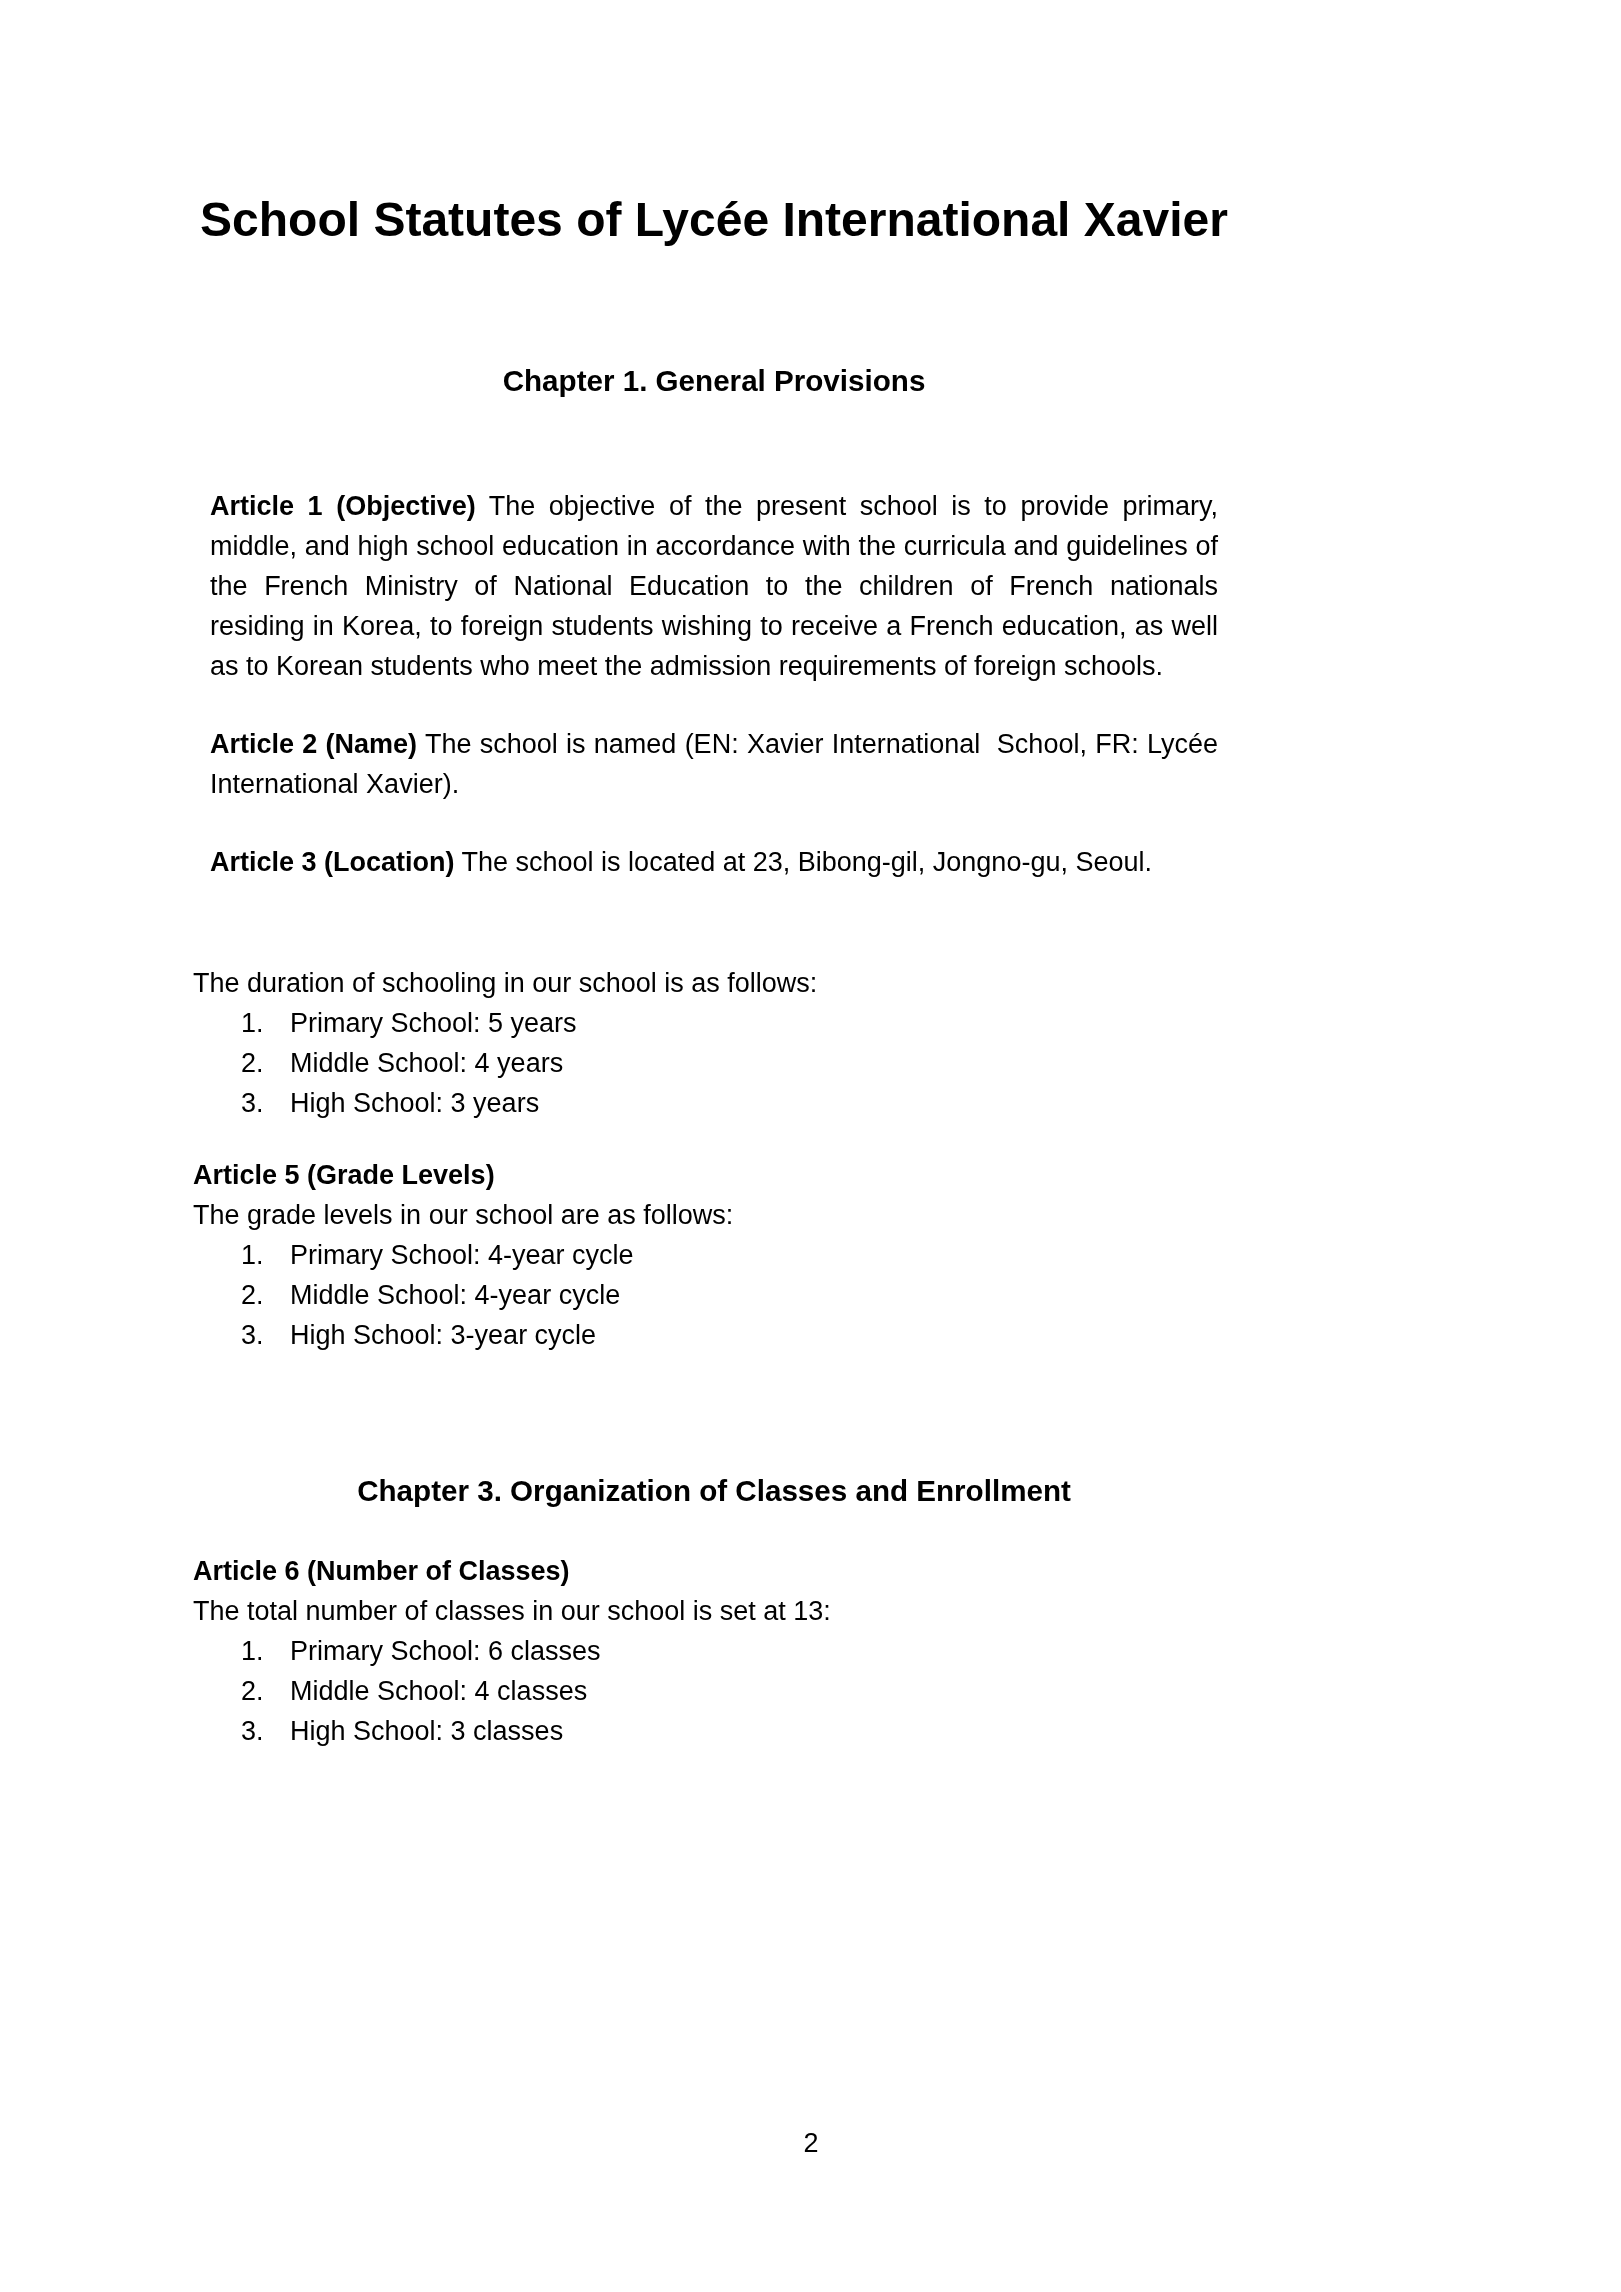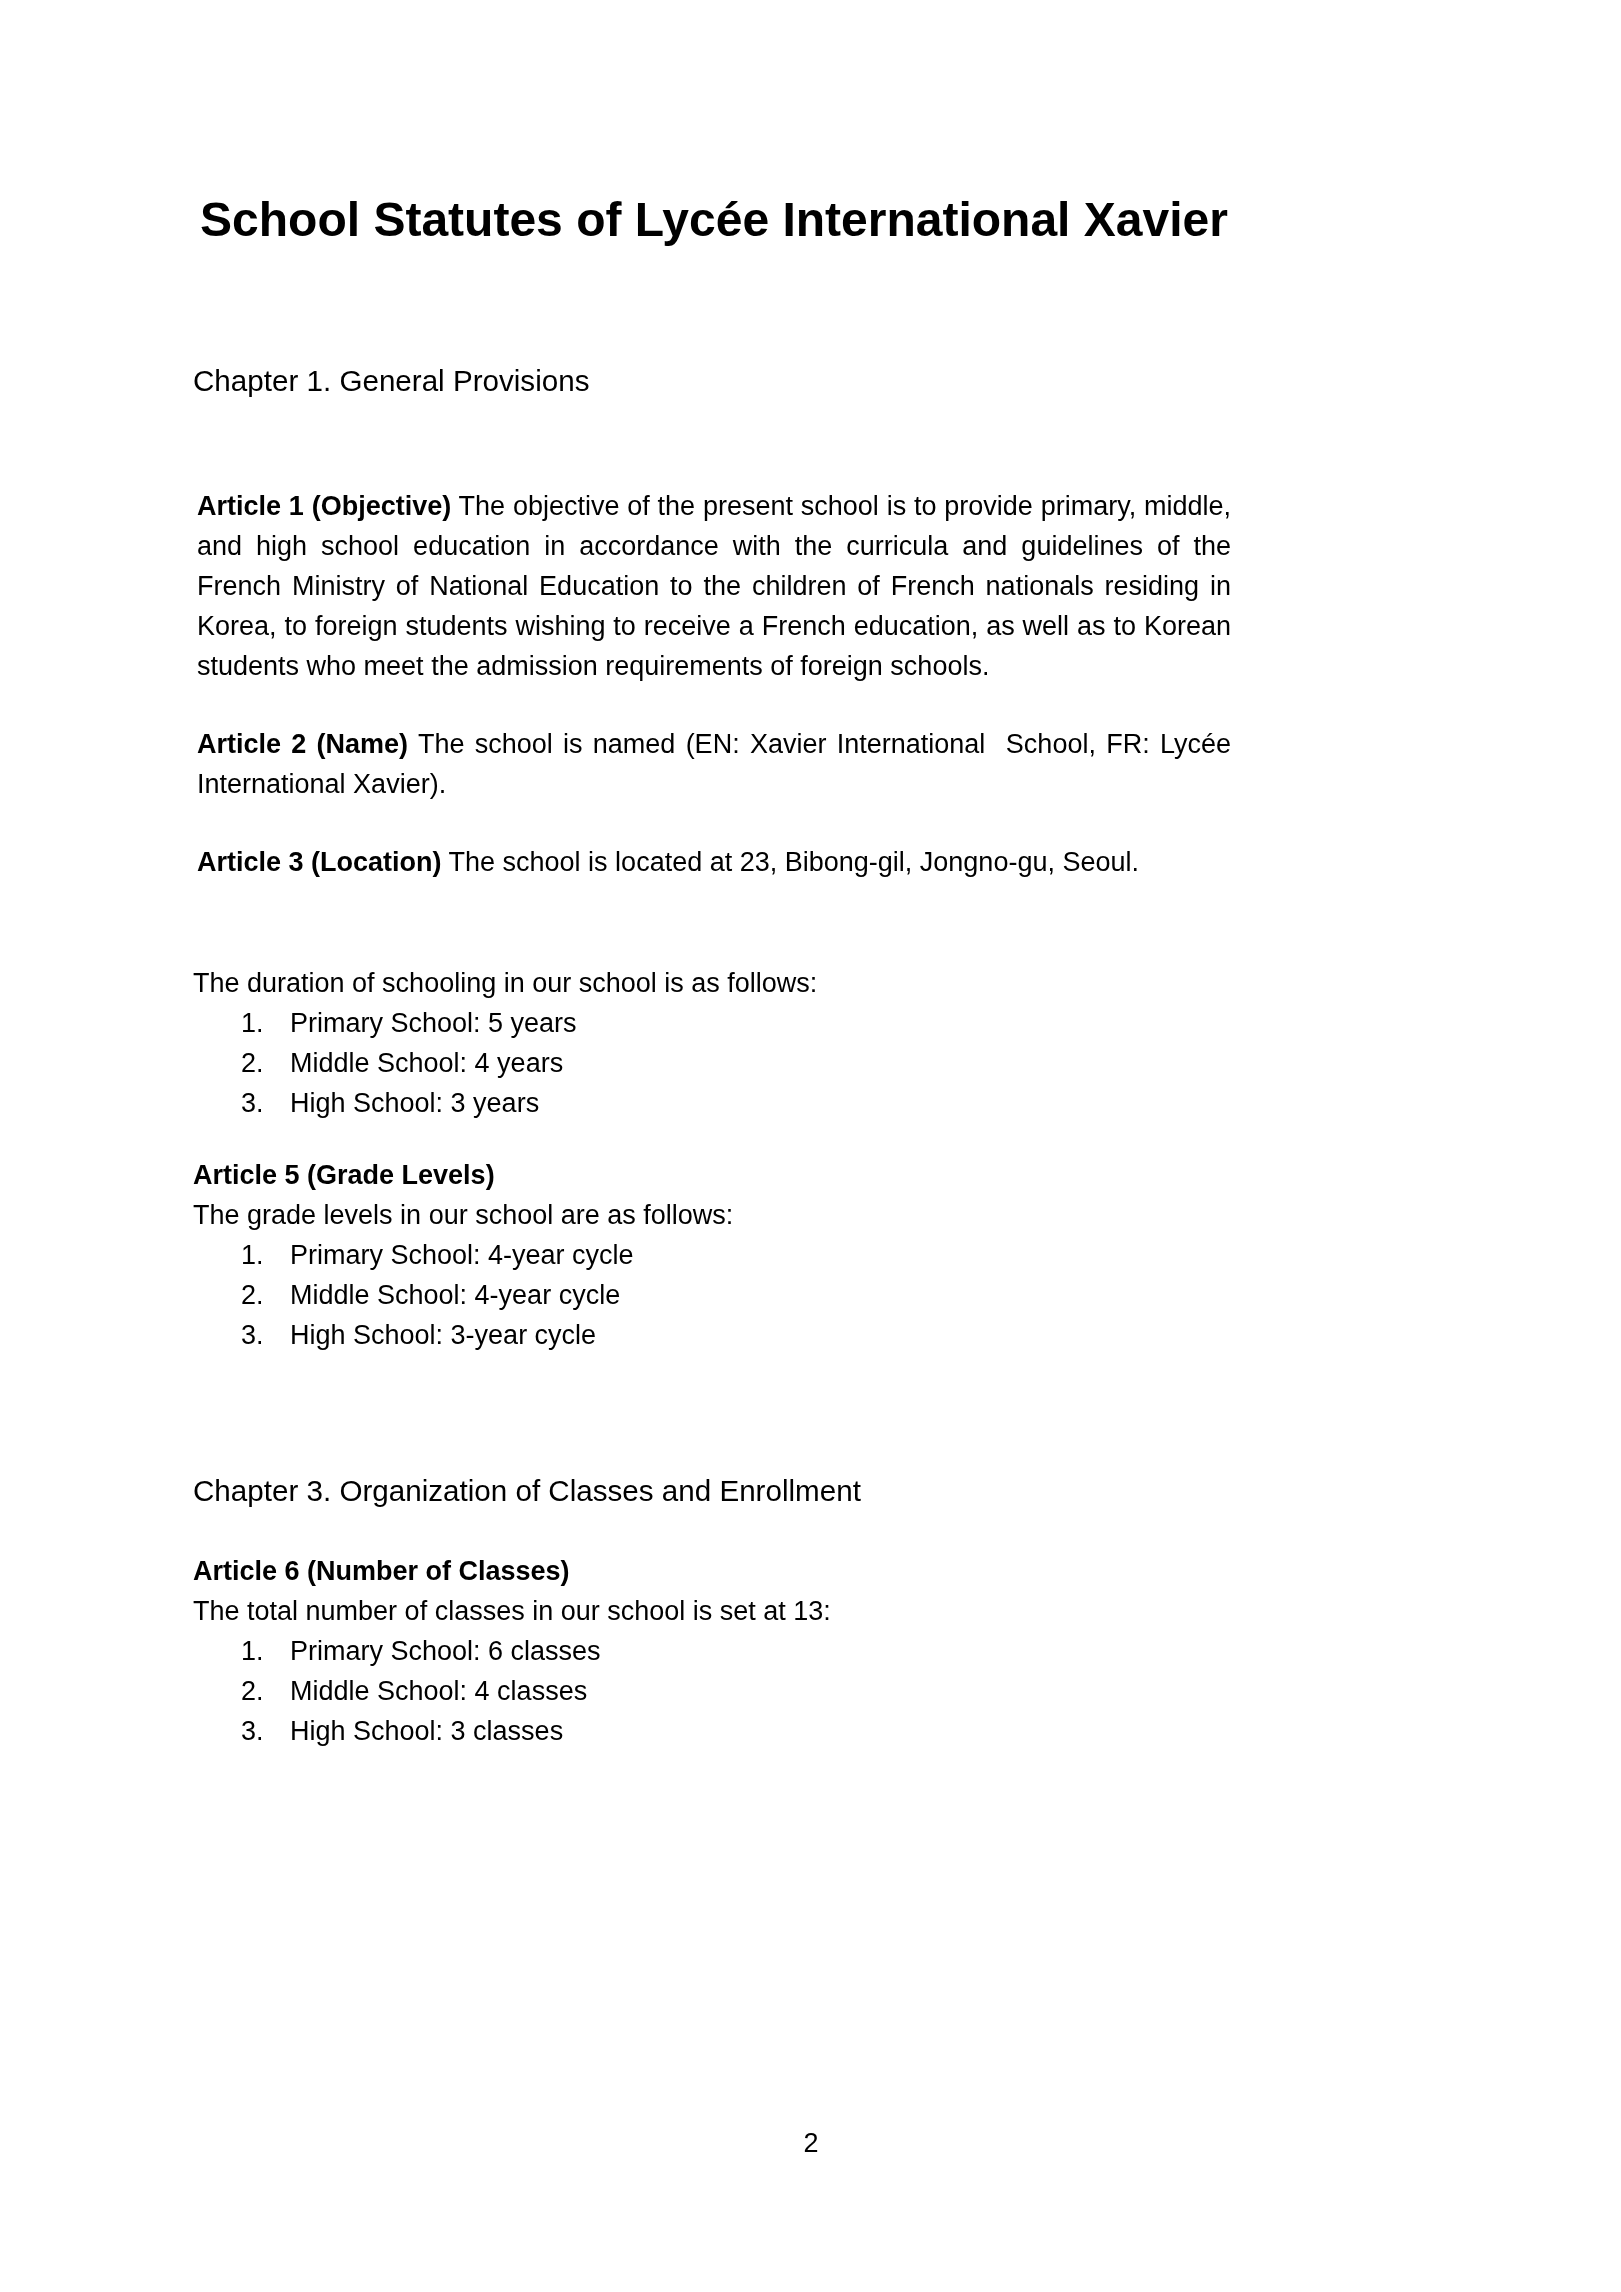--- a/index.html
+++ b/index.html
@@ -27,24 +27,25 @@
     font-size: 48px;
     line-height: 54px;
     font-weight: bold;
     text-align: center;
     white-space: nowrap;
   }
   .chapter {
     margin: 0;
     font-size: 29.6px;
     line-height: 40px;
-    font-weight: normal;
+    font-weight: bold;
+    text-align: center;
   }
   .para {
-    margin: 4px;
+    margin: 17px;
     font-size: 27px;
     line-height: 40px;
     text-align: justify;
     white-space: pre-wrap;
   }
   .para .lead {
     font-weight: bold;
   }
   .subhead {
     margin: 0;

